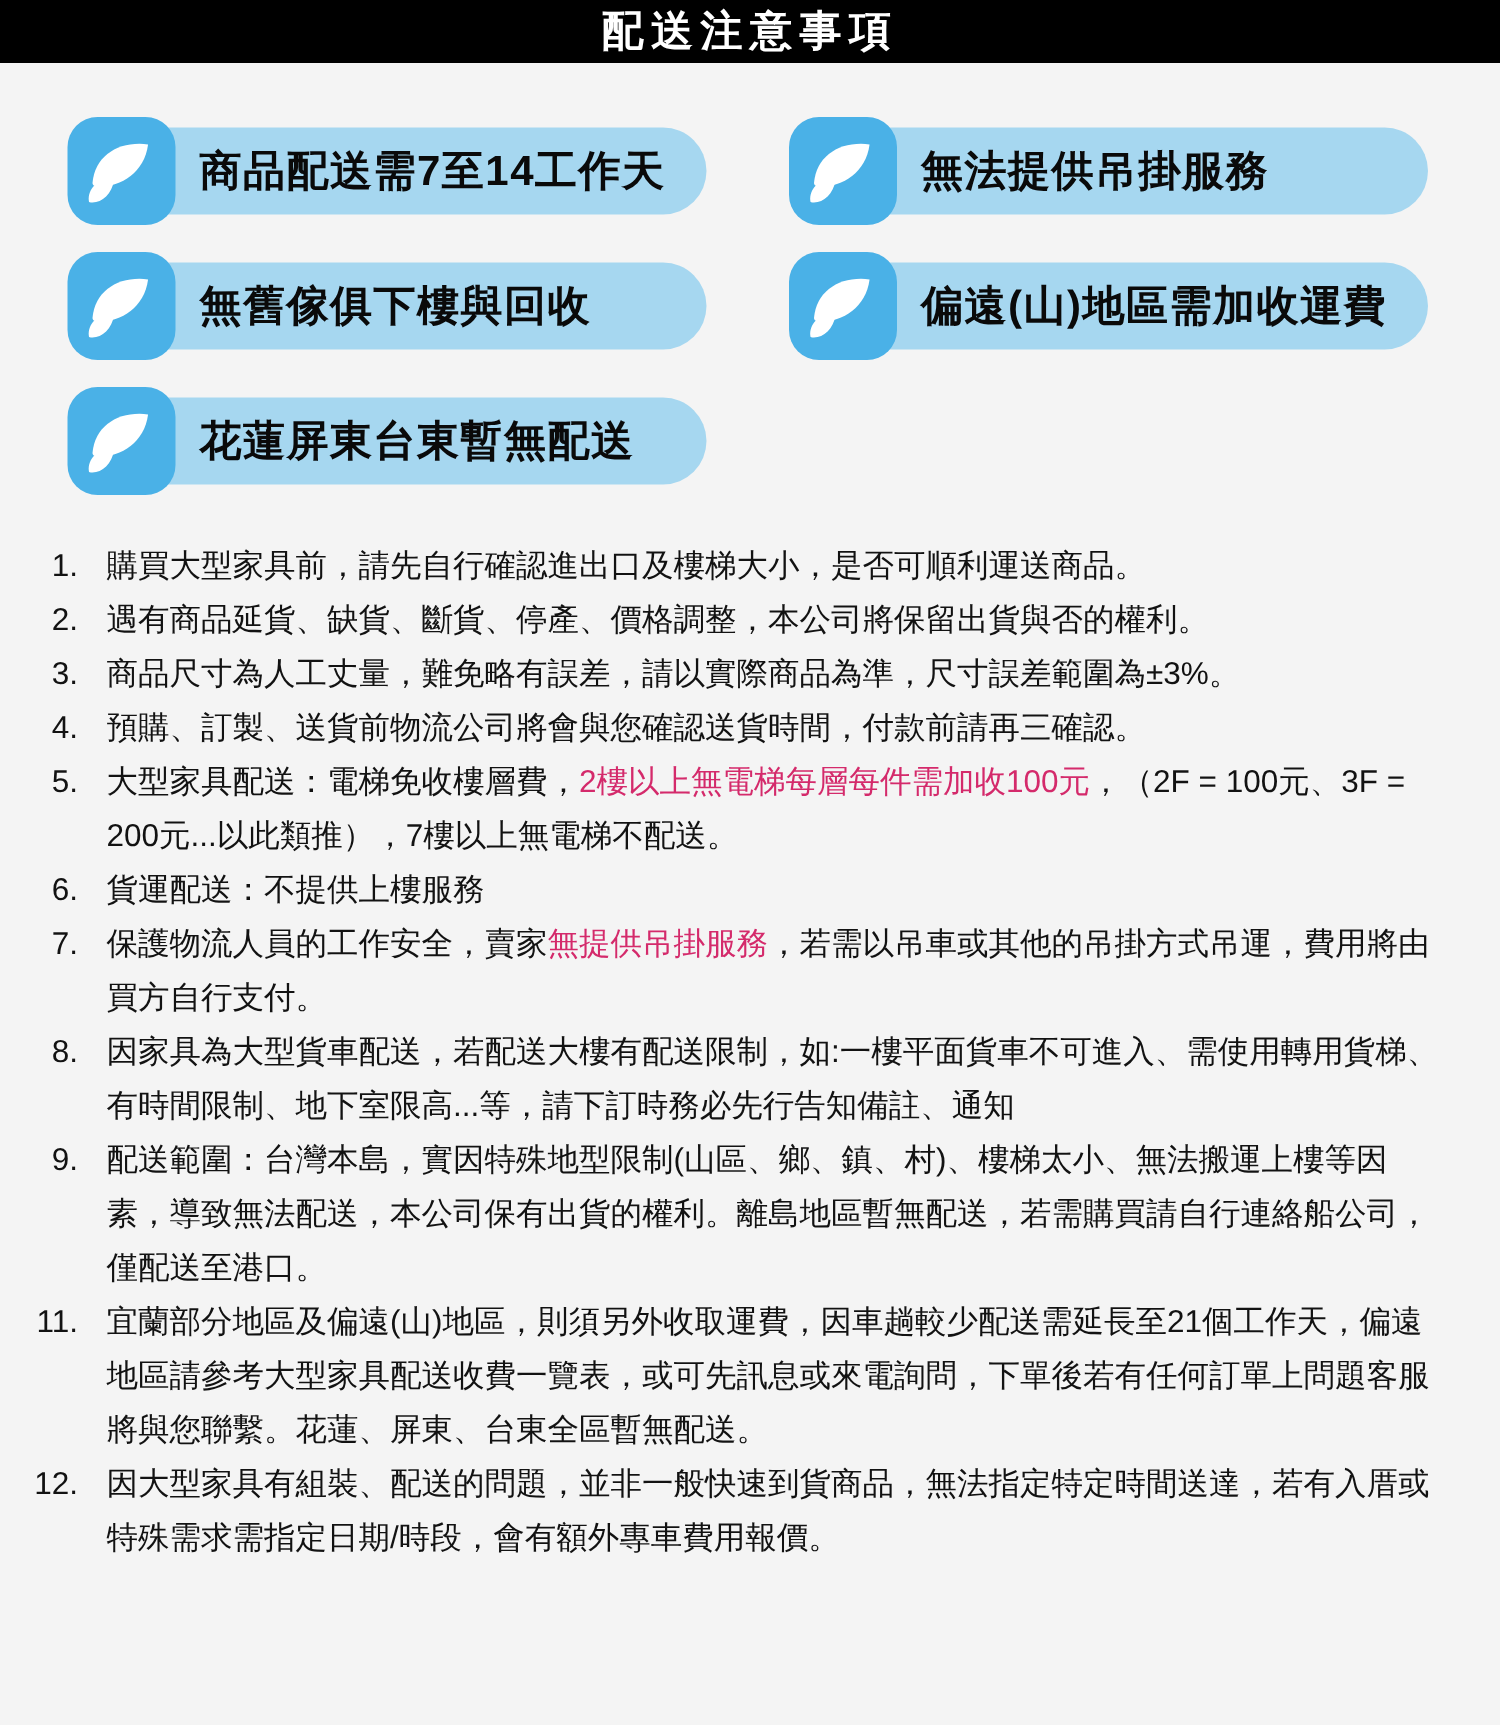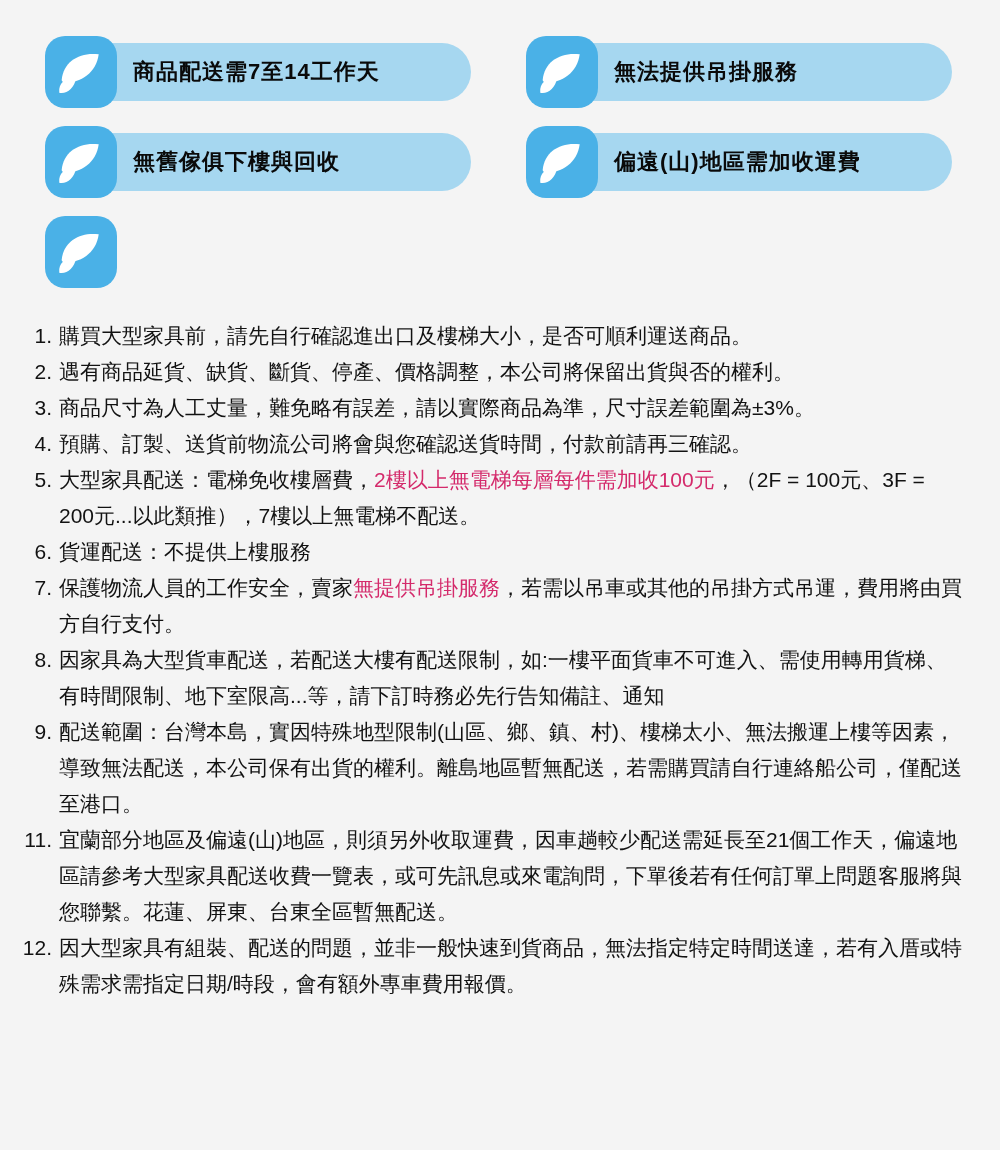--- a/index.html
+++ b/index.html
@@ -47,21 +47,21 @@
   .badge-pill{
     position:absolute;
     left:16px;right:0;top:7px;bottom:7px;
     background:var(--pill-bg);
     border-radius:29px;
     display:flex;
     align-items:center;
     padding-left:72px;
   }
   .badge-label{
-    font-size:22px;
+    font-size:28px;
     font-weight:bold;
     color:#0a0a0a;
     letter-spacing:1px;
     white-space:nowrap;
   }
   .badge-icon{
     position:absolute;
     left:0;top:0;
     width:72px;height:72px;
     background:var(--icon-bg);
@@ -81,30 +81,33 @@
   .note-item{
     display:flex;
     align-items:flex-start;
   }
   .note-num{
     flex:0 0 44px;
     text-align:right;
   }
   .note-text{
     flex:1;
-    margin-left:7px;
+    margin-left:19px;
   }
   .seg{color:var(--text);}
   .seg.hl{color:var(--highlight);}
 </style>
 </head>
 <body>
 
 <div class="page">
 
+  <header class="page-header">
+    <h1 class="page-title">配送注意事項</h1>
+  </header>
 
   <section class="badge-grid" id="badge-grid">
   <div class="badge">
     <span class="badge-pill">
       <span class="badge-label">商品配送需7至14工作天</span>
     </span>
     <span class="badge-icon">
       <svg viewBox="0 0 72 72" xmlns="http://www.w3.org/2000/svg">
         <path fill="#ffffff" d="M12 46 C14 23 34 11 58 14 C55 37 36 49 17 49 C14 49 12 48 12 46 Z"></path>
         <path fill="#ffffff" d="M9 61 C8 50 17 42 30 43 C28 55 20 62 12 62 C10 62 9 62 9 61 Z"></path>
@@ -143,20 +146,23 @@
     </span>
     <span class="badge-icon">
       <svg viewBox="0 0 72 72" xmlns="http://www.w3.org/2000/svg">
         <path fill="#ffffff" d="M12 46 C14 23 34 11 58 14 C55 37 36 49 17 49 C14 49 12 48 12 46 Z"></path>
         <path fill="#ffffff" d="M9 61 C8 50 17 42 30 43 C28 55 20 62 12 62 C10 62 9 62 9 61 Z"></path>
       </svg>
     </span>
   </div>
 
   <div class="badge">
+    <span class="badge-pill">
+      <span class="badge-label">花蓮屏東台東暫無配送</span>
+    </span>
     <span class="badge-icon">
       <svg viewBox="0 0 72 72" xmlns="http://www.w3.org/2000/svg">
         <path fill="#ffffff" d="M12 46 C14 23 34 11 58 14 C55 37 36 49 17 49 C14 49 12 48 12 46 Z"></path>
         <path fill="#ffffff" d="M9 61 C8 50 17 42 30 43 C28 55 20 62 12 62 C10 62 9 62 9 61 Z"></path>
       </svg>
     </span>
   </div>
 </section>
 
   <ol class="notes" id="notes-list">

